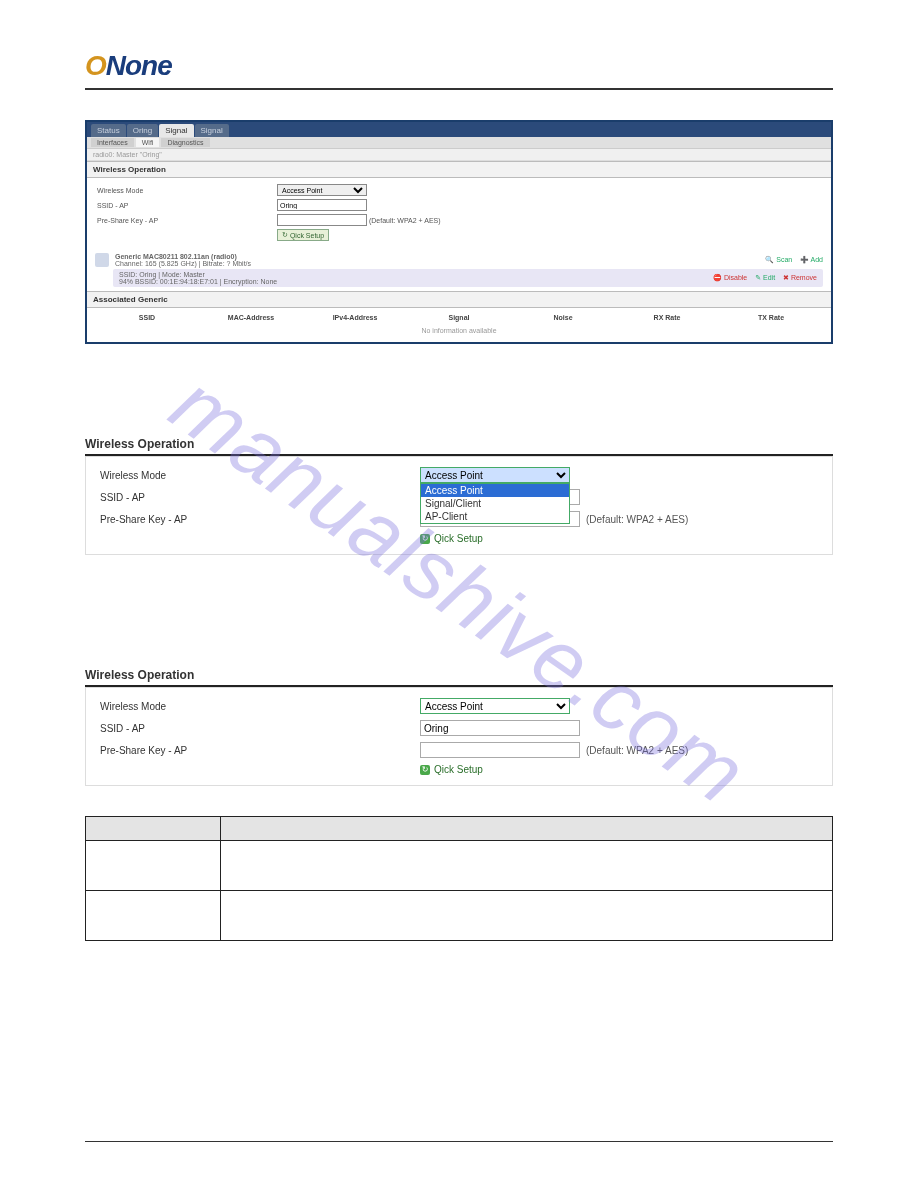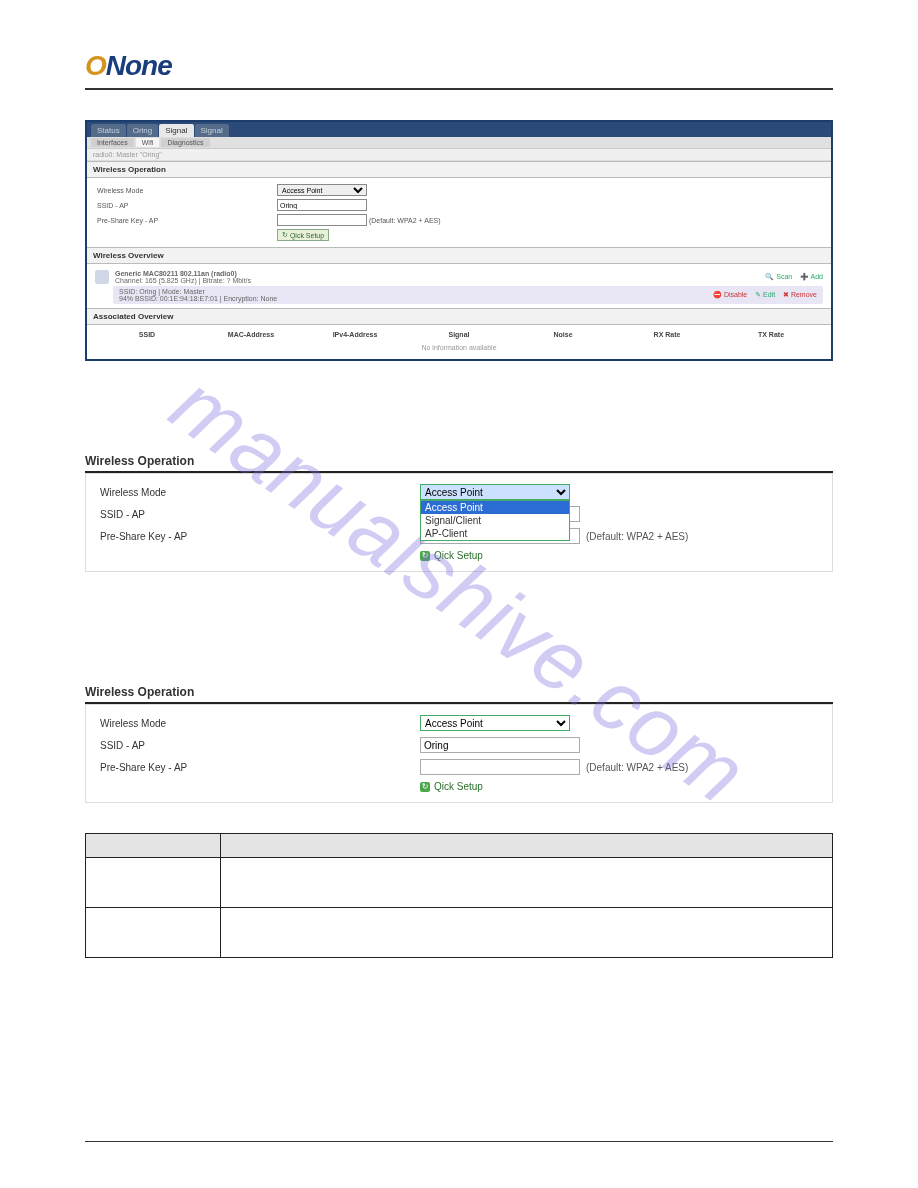--- a/index.html
+++ b/index.html
@@ -94,21 +94,20 @@
       <span><input class="rp-input" value="Oring" style=""></span>
       <span>Pre-Share Key - AP</span>
       <span><input class="rp-input" style=""> <span>(Default: WPA2 + AES)</span></span>
       <span></span>
       <span class="rp-btn-row"><span class="rp-btn">
             <span>↻</span>
             <span>Qick Setup</span>
           </span></span>
     </div>
 
-    <div class="rp-section-head">Wireless Overview</div>
     <div class="rp-overview-body">
       <div class="rp-ov-row">
         <div class="rp-ov-left">
           <div class="rp-ov-icon"></div>
           <div>
             <div style="font-weight:bold">Generic MAC80211 802.11an (radio0)</div>
             <div>Channel: 165 (5.825 GHz) | Bitrate: ? Mbit/s</div>
           </div>
         </div>
         <div class="rp-ov-right">
@@ -124,21 +123,21 @@
           </div>
         </div>
         <div class="rp-ov-right">
           <span class="rp-link danger">⛔ <span>Disable</span></span>
           <span class="rp-link">✎ <span>Edit</span></span>
           <span class="rp-link danger">✖ <span>Remove</span></span>
         </div>
       </div>
     </div>
 
-    <div class="rp-section-head">Associated Overview</div>
+    <div class="rp-section-head">Associated Generic</div>
     <div class="rp-assoc">
       <div class="rp-assoc-head">
         <span>SSID</span>
         <span>MAC-Address</span>
         <span>IPv4-Address</span>
         <span>Signal</span>
         <span>Noise</span>
         <span>RX Rate</span>
         <span>TX Rate</span>
       </div>

